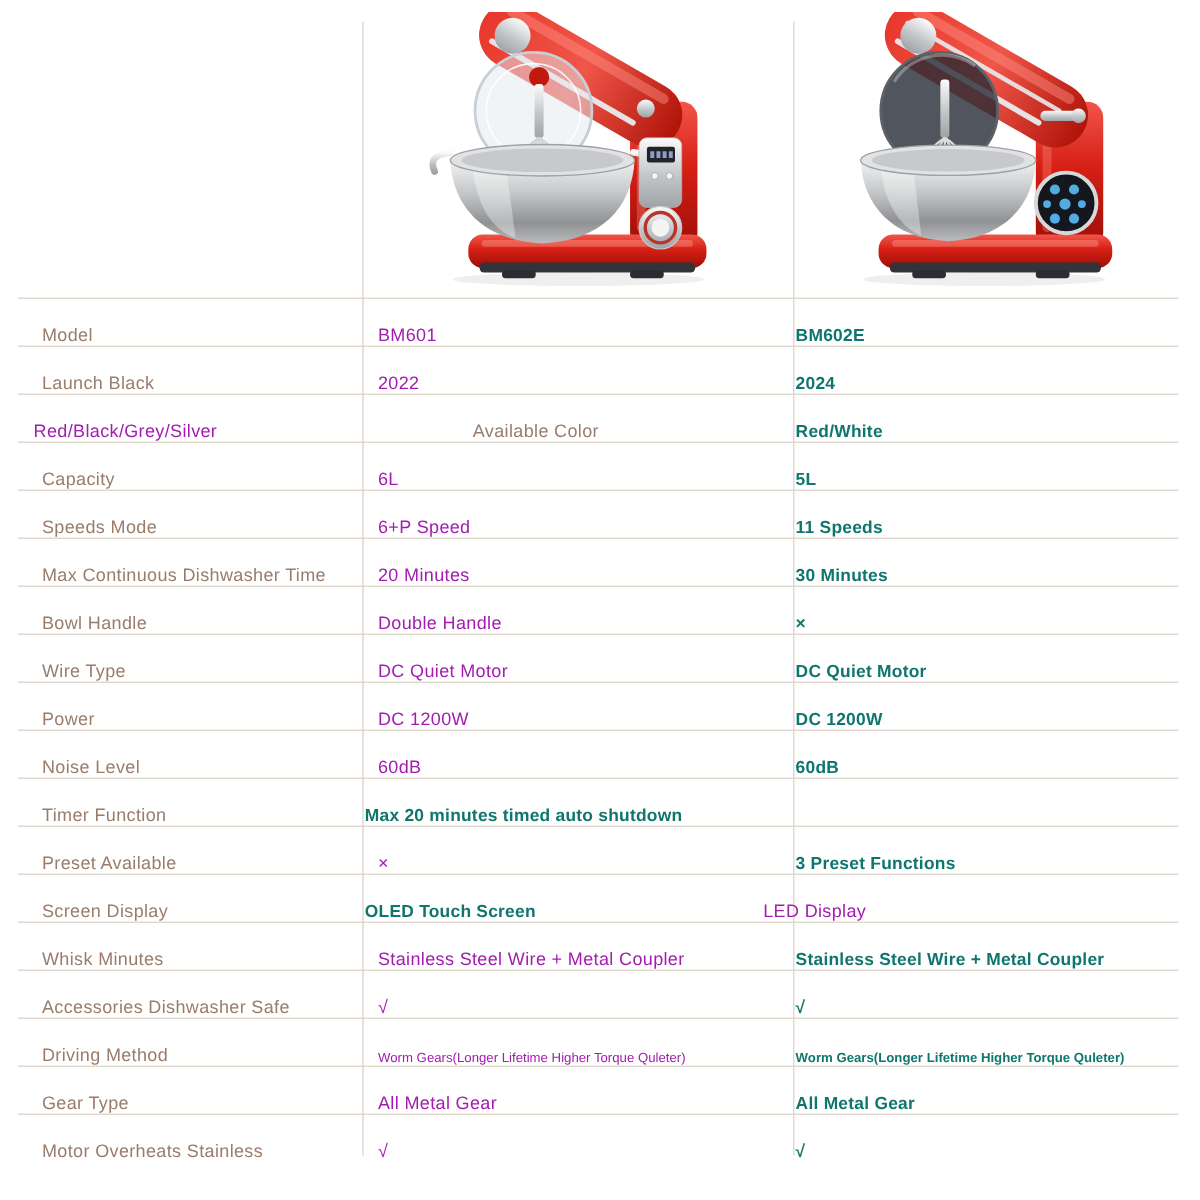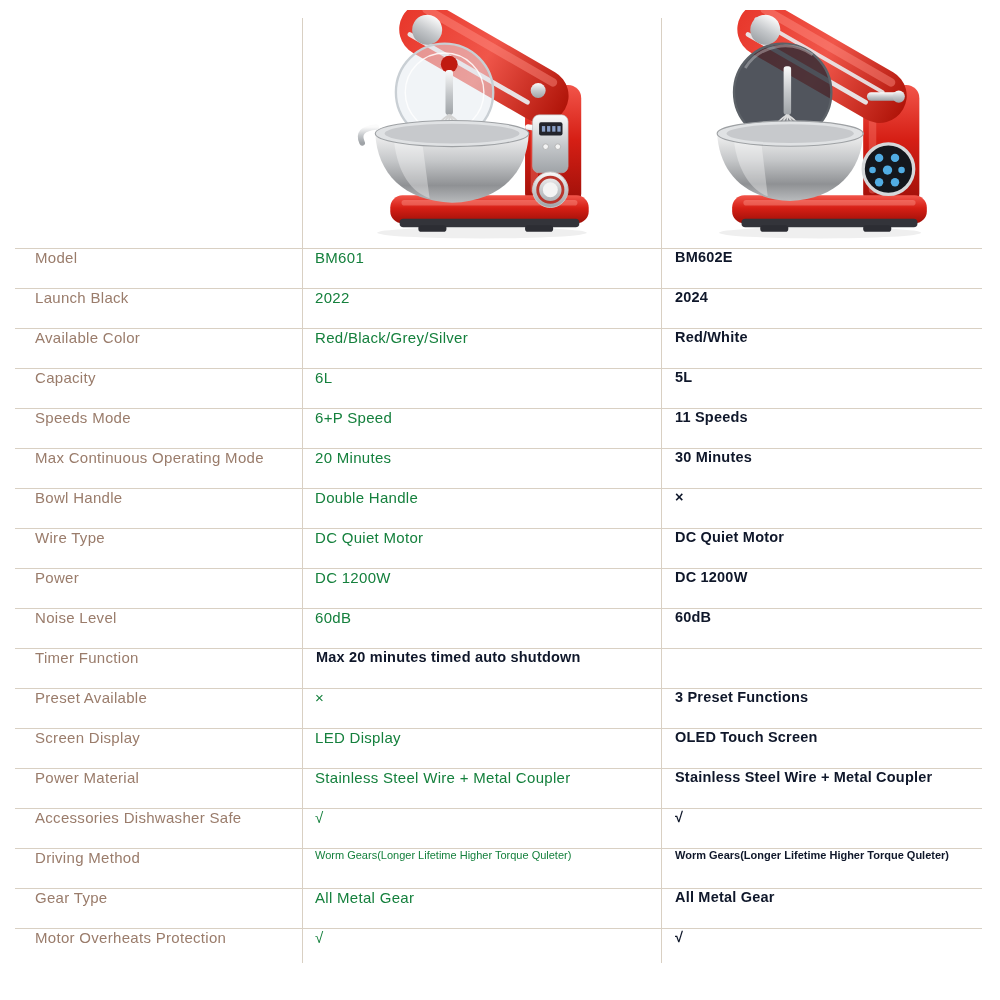--- a/index.html
+++ b/index.html
@@ -4,25 +4,25 @@
 <style>
   html,body{margin:0;padding:0;background:#fff;}
   .page{position:relative;width:1000px;height:1000px;background:#ffffff;
         font-family:"Liberation Sans","DejaVu Sans",sans-serif;overflow:hidden;}
   .vline{position:absolute;top:18px;width:1px;height:945px;background:#d9d0c3;}
   .v1{left:302px}.v2{left:661px}
   .fig{position:absolute;top:8px;height:238px;display:flex;align-items:center;justify-content:center;margin:0;}
   .fig1{left:303px;width:358px;}
   .fig2{left:662px;width:320px;}
   .spec{position:absolute;left:15px;top:248px;width:967px;}
-  .row{display:flex;height:40px;border-top:1px solid #d9d0c3;align-items:flex-start;box-sizing:border-box;}
+  .row{display:flex;height:40px;border-top:1px solid #d9d0c3;align-items:flex-end;box-sizing:border-box;}
   .cell{box-sizing:border-box;white-space:nowrap;overflow:hidden;}
   .label{width:287px;padding-left:20px;color:#9a7c6b;font-size:15px;letter-spacing:.3px;}
-  .col1{width:359px;padding-left:13px;color:#15803d;font-size:15px;letter-spacing:.3px;}
-  .col2{flex:1;padding-left:14px;color:#0f172a;font-weight:700;font-size:14.5px;letter-spacing:.2px;}
+  .col1{width:359px;padding-left:13px;color:#a21caf;font-size:15px;letter-spacing:.3px;}
+  .col2{flex:1;padding-left:2px;color:#0f766e;font-weight:700;font-size:14.5px;letter-spacing:.2px;}
   .row.small .col1{font-size:11px;letter-spacing:0;}
   .row.small .col2{font-size:11px;letter-spacing:0;}
 </style>
 </head>
 <body>
 
 <div class="page">
 
   <div class="vline v1"></div>
   <div class="vline v2"></div>
@@ -183,36 +183,36 @@
         <div class="cell label">Model</div>
         <div class="cell col1">BM601</div>
         <div class="cell col2">BM602E</div>
       </div>
       <div class="row">
         <div class="cell label">Launch Black</div>
         <div class="cell col1">2022</div>
         <div class="cell col2">2024</div>
       </div>
       <div class="row">
+        <div class="cell col1">Red/Black/Grey/Silver</div>
         <div class="cell label">Available Color</div>
-        <div class="cell col1">Red/Black/Grey/Silver</div>
         <div class="cell col2">Red/White</div>
       </div>
       <div class="row">
         <div class="cell label">Capacity</div>
         <div class="cell col1">6L</div>
         <div class="cell col2">5L</div>
       </div>
       <div class="row">
         <div class="cell label">Speeds Mode</div>
         <div class="cell col1">6+P Speed</div>
         <div class="cell col2">11 Speeds</div>
       </div>
       <div class="row">
-        <div class="cell label">Max Continuous Operating Mode</div>
+        <div class="cell label">Max Continuous Dishwasher Time</div>
         <div class="cell col1">20 Minutes</div>
         <div class="cell col2">30 Minutes</div>
       </div>
       <div class="row">
         <div class="cell label">Bowl Handle</div>
         <div class="cell col1">Double Handle</div>
         <div class="cell col2">×</div>
       </div>
       <div class="row">
         <div class="cell label">Wire Type</div>
@@ -233,43 +233,43 @@
         <div class="cell label">Timer Function</div>
         <div class="cell col2">Max 20 minutes timed auto shutdown</div>
       </div>
       <div class="row">
         <div class="cell label">Preset Available</div>
         <div class="cell col1">×</div>
         <div class="cell col2">3 Preset Functions</div>
       </div>
       <div class="row">
         <div class="cell label">Screen Display</div>
+        <div class="cell col2">OLED Touch Screen</div>
         <div class="cell col1">LED Display</div>
-        <div class="cell col2">OLED Touch Screen</div>
-      </div>
-      <div class="row">
-        <div class="cell label">Power Material</div>
+      </div>
+      <div class="row">
+        <div class="cell label">Whisk Minutes</div>
         <div class="cell col1">Stainless Steel Wire + Metal Coupler</div>
         <div class="cell col2">Stainless Steel Wire + Metal Coupler</div>
       </div>
       <div class="row">
         <div class="cell label">Accessories Dishwasher Safe</div>
         <div class="cell col1">√</div>
         <div class="cell col2">√</div>
       </div>
       <div class="row small">
         <div class="cell label">Driving Method</div>
         <div class="cell col1">Worm Gears(Longer Lifetime Higher Torque Quleter)</div>
         <div class="cell col2">Worm Gears(Longer Lifetime Higher Torque Quleter)</div>
       </div>
       <div class="row">
         <div class="cell label">Gear Type</div>
         <div class="cell col1">All Metal Gear</div>
         <div class="cell col2">All Metal Gear</div>
       </div>
       <div class="row">
-        <div class="cell label">Motor Overheats Protection</div>
+        <div class="cell label">Motor Overheats Stainless</div>
         <div class="cell col1">√</div>
         <div class="cell col2">√</div>
       </div>
     </div>
 
 </div>
 
 </body></html>

